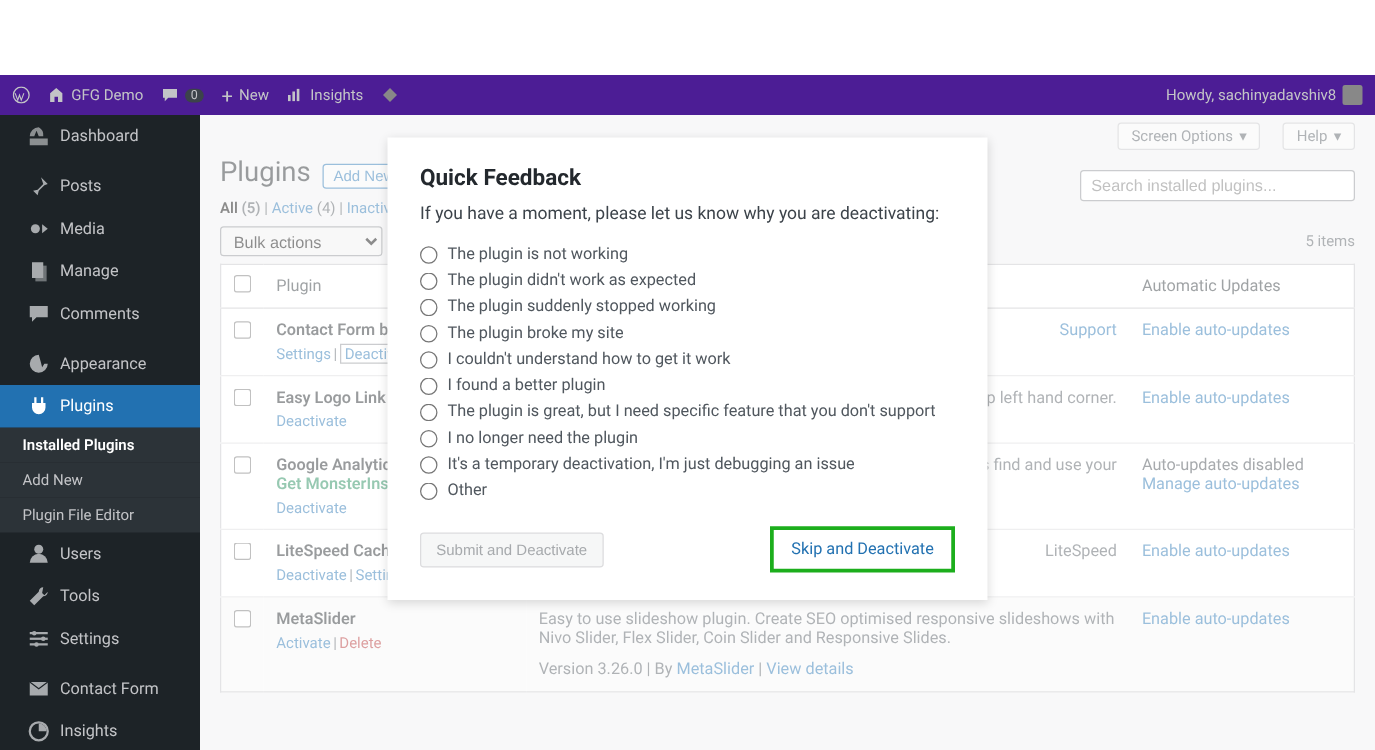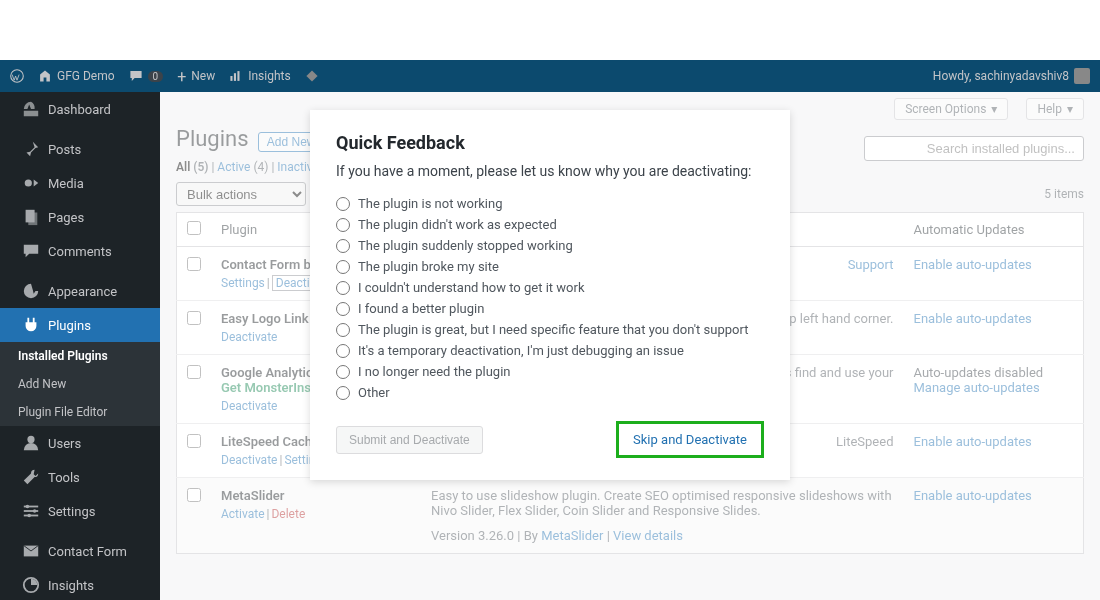--- a/index.html
+++ b/index.html
@@ -1,20 +1,20 @@
 <!DOCTYPE html>
 <html><head>
 <meta charset="utf-8">
 <style>
 * { box-sizing: border-box; margin: 0; padding: 0; }
 body { font-family: -apple-system, BlinkMacSystemFont, "Segoe UI", Roboto, sans-serif; font-size: 13px; background: #fff; color: #3c434a; }
 .wrap { position: relative; width: 1100px; height: 600px; overflow: hidden; background: #fff; }
 .pad-top { height: 60px; background: #fff; }
 
-.adminbar { background: #0c4a6e; color: #c3c4c7; height: 32px; display: flex; align-items: center; justify-content: space-between; padding: 0 10px; font-size: 12px; }
+.adminbar { background: #4c1d95; color: #c3c4c7; height: 32px; display: flex; align-items: center; justify-content: space-between; padding: 0 10px; font-size: 12px; }
 .adminbar .left, .adminbar .right { display: flex; align-items: center; gap: 14px; }
 .adminbar .item { display: flex; align-items: center; gap: 5px; color: #c3c4c7; }
 .adminbar .ico { display: inline-block; width: 14px; height: 14px; }
 .adminbar .comment-badge { background: #3c434a; padding: 0 5px; border-radius: 10px; font-size: 10px; }
 .adminbar .user-avatar { width: 16px; height: 16px; background: #888; border-radius: 2px; }
 
 .body-area { display: flex; height: calc(600px - 60px - 32px); }
 
 .sidebar { width: 160px; background: #1d2327; color: #c3c4c7; font-size: 13px; }
 .sidebar .sb-item { display: flex; align-items: center; gap: 8px; padding: 8px 22px; cursor: pointer; }
@@ -30,21 +30,21 @@
 .screen-btn { background: #f6f7f7; border: 1px solid #c3c4c7; padding: 3px 10px; font-size: 12px; border-radius: 3px; cursor: pointer; display: flex; align-items: center; gap: 5px; color: #50575e; }
 .main h1 { font-size: 22px; font-weight: 400; color: #1d2327; display: inline-block; margin-right: 6px; }
 .btn { background: #f6f7f7; border: 1px solid #2271b1; color: #2271b1; padding: 2px 8px; font-size: 12px; border-radius: 3px; cursor: pointer; }
 .subsub { margin: 8px 0; font-size: 12px; color: #50575e; }
 .subsub a { color: #2271b1; text-decoration: none; }
 .subsub .current { color: #000; font-weight: 600; }
 .subsub .count { color: #50575e; }
 .filterbar { display: flex; justify-content: space-between; align-items: center; margin-bottom: 6px; }
 .filterbar select { border: 1px solid #8c8f94; border-radius: 3px; padding: 2px 6px; font-size: 13px; width: 130px; height: 24px; }
 .filterbar .apply-btn { background: #f6f7f7; border: 1px solid #2271b1; color: #2271b1; padding: 3px 8px; margin-left: 4px; border-radius: 3px; font-size: 12px; cursor: pointer; }
-.search-box { border: 1px solid #8c8f94; background: #fff; border-radius: 3px; padding: 4px 8px; width: 220px; font-size: 13px; color: #50575e; position: absolute; right: 16px; top: 44px; text-align: right; }
+.search-box { border: 1px solid #8c8f94; background: #fff; border-radius: 3px; padding: 4px 8px; width: 220px; font-size: 13px; color: #50575e; position: absolute; right: 16px; top: 44px; }
 .items-count { font-size: 12px; color: #50575e; }
 
 .plugins-table { width: 100%; border: 1px solid #c3c4c7; border-radius: 2px; background: #fff; border-collapse: collapse; }
 .plugins-table th { background: #fff; border-bottom: 1px solid #c3c4c7; text-align: left; padding: 8px 10px; font-weight: 400; font-size: 13px; color: #2c3338; }
 .plugins-table td { padding: 10px; vertical-align: top; font-size: 13px; border-top: 1px solid #dcdcde; }
 .plugins-table .cb { width: 30px; text-align: center; }
 .plugins-table .name-col { width: 210px; }
 .plugins-table .upd-col { width: 180px; }
 .plugins-table .plugin-name { font-weight: 600; color: #1d2327; }
 .plugins-table .row-actions { margin-top: 4px; font-size: 12px; }
@@ -153,21 +153,21 @@
           </span>
           <span>Media</span>
         </div>
       <div class="sb-item">
           <span class="sb-ico">
             <svg width="18" height="18" viewBox="0 0 20 20" fill="currentColor">
               <rect x="4" y="2" width="10" height="14"></rect>
               <rect x="7" y="5" width="10" height="14" opacity="0.6"></rect>
             </svg>
           </span>
-          <span>Pages</span>
+          <span>Manage</span>
         </div>
       <div class="sb-item">
           <span class="sb-ico">
             <svg width="18" height="18" viewBox="0 0 20 20" fill="currentColor">
               <path d="M2 3h16v10H8l-4 4v-4H2z"></path>
             </svg>
           </span>
           <span>Comments</span>
         </div>
       <div class="sb-sep"></div>
@@ -383,25 +383,25 @@
         <label class="opt">
           <input type="radio" name="fb" style="">
           <span>I found a better plugin</span>
         </label>
         <label class="opt">
           <input type="radio" name="fb" style="">
           <span>The plugin is great, but I need specific feature that you don't support</span>
         </label>
         <label class="opt">
           <input type="radio" name="fb" style="">
+          <span>I no longer need the plugin</span>
+        </label>
+        <label class="opt">
+          <input type="radio" name="fb" style="">
           <span>It's a temporary deactivation, I'm just debugging an issue</span>
-        </label>
-        <label class="opt">
-          <input type="radio" name="fb" style="">
-          <span>I no longer need the plugin</span>
         </label>
         <label class="opt">
           <input type="radio" name="fb" style="">
           <span>Other</span>
         </label>
       </div>
     <div class="foot">
       <button class="submit-btn">Submit and Deactivate</button>
       <a class="skip skip-hl">Skip and Deactivate</a>
     </div>

